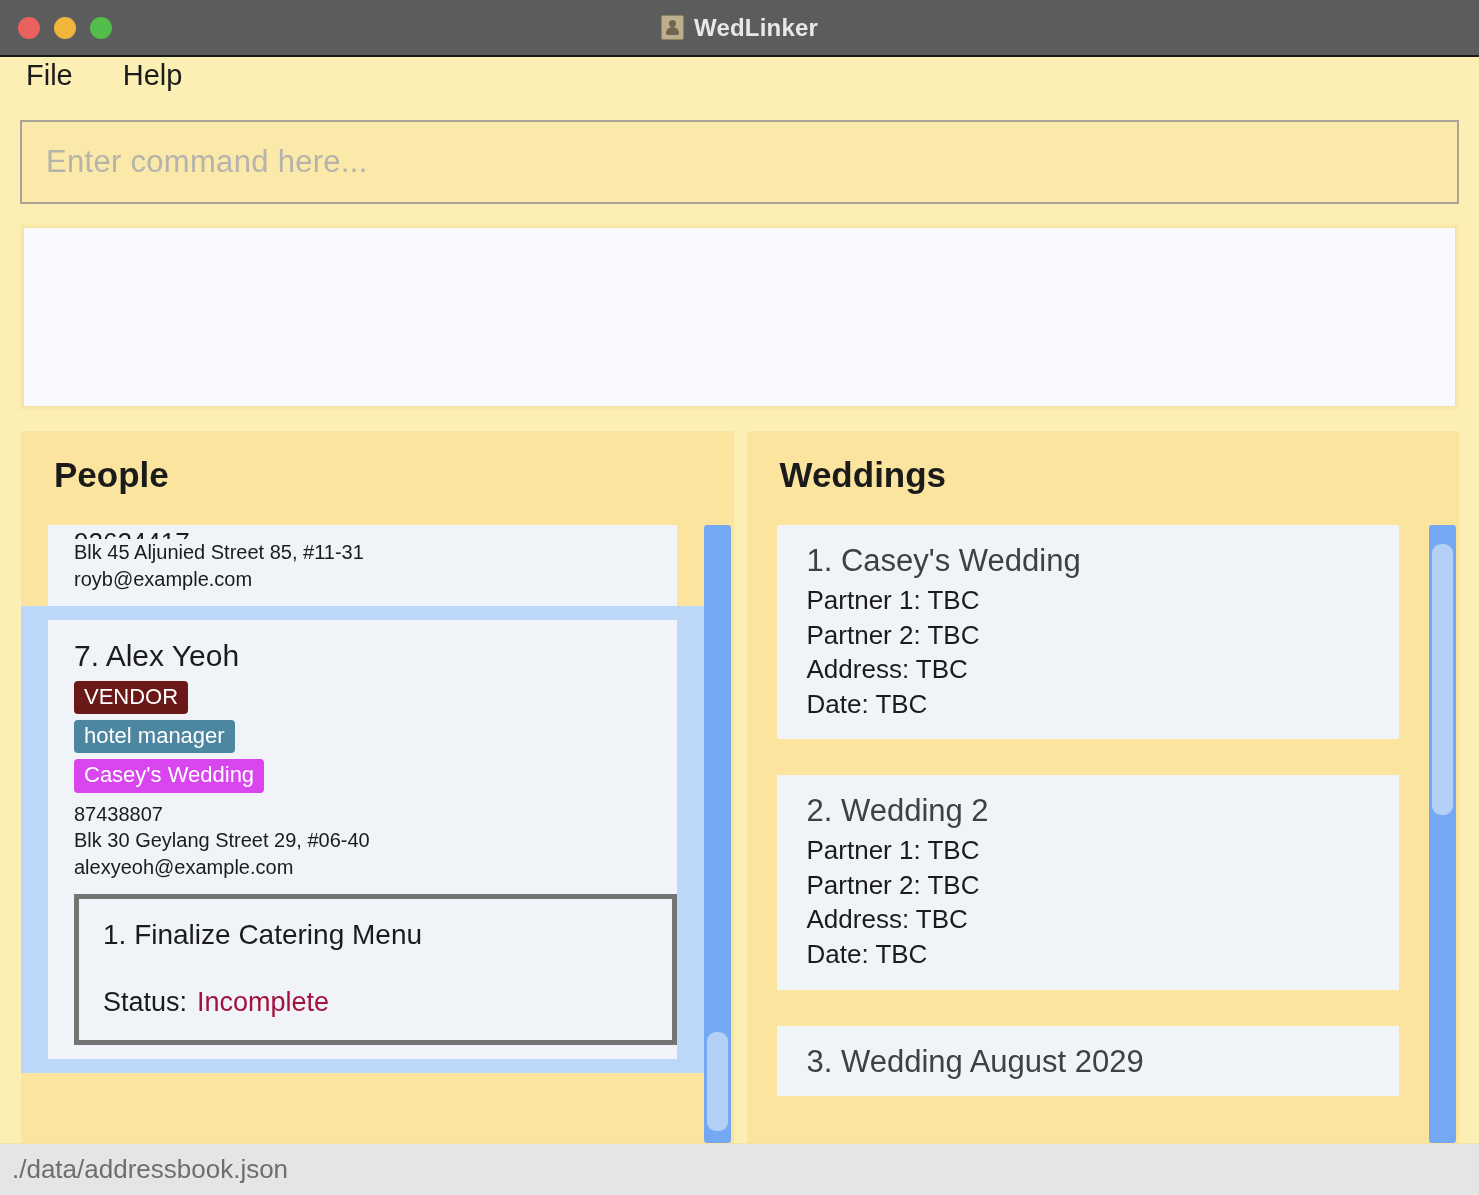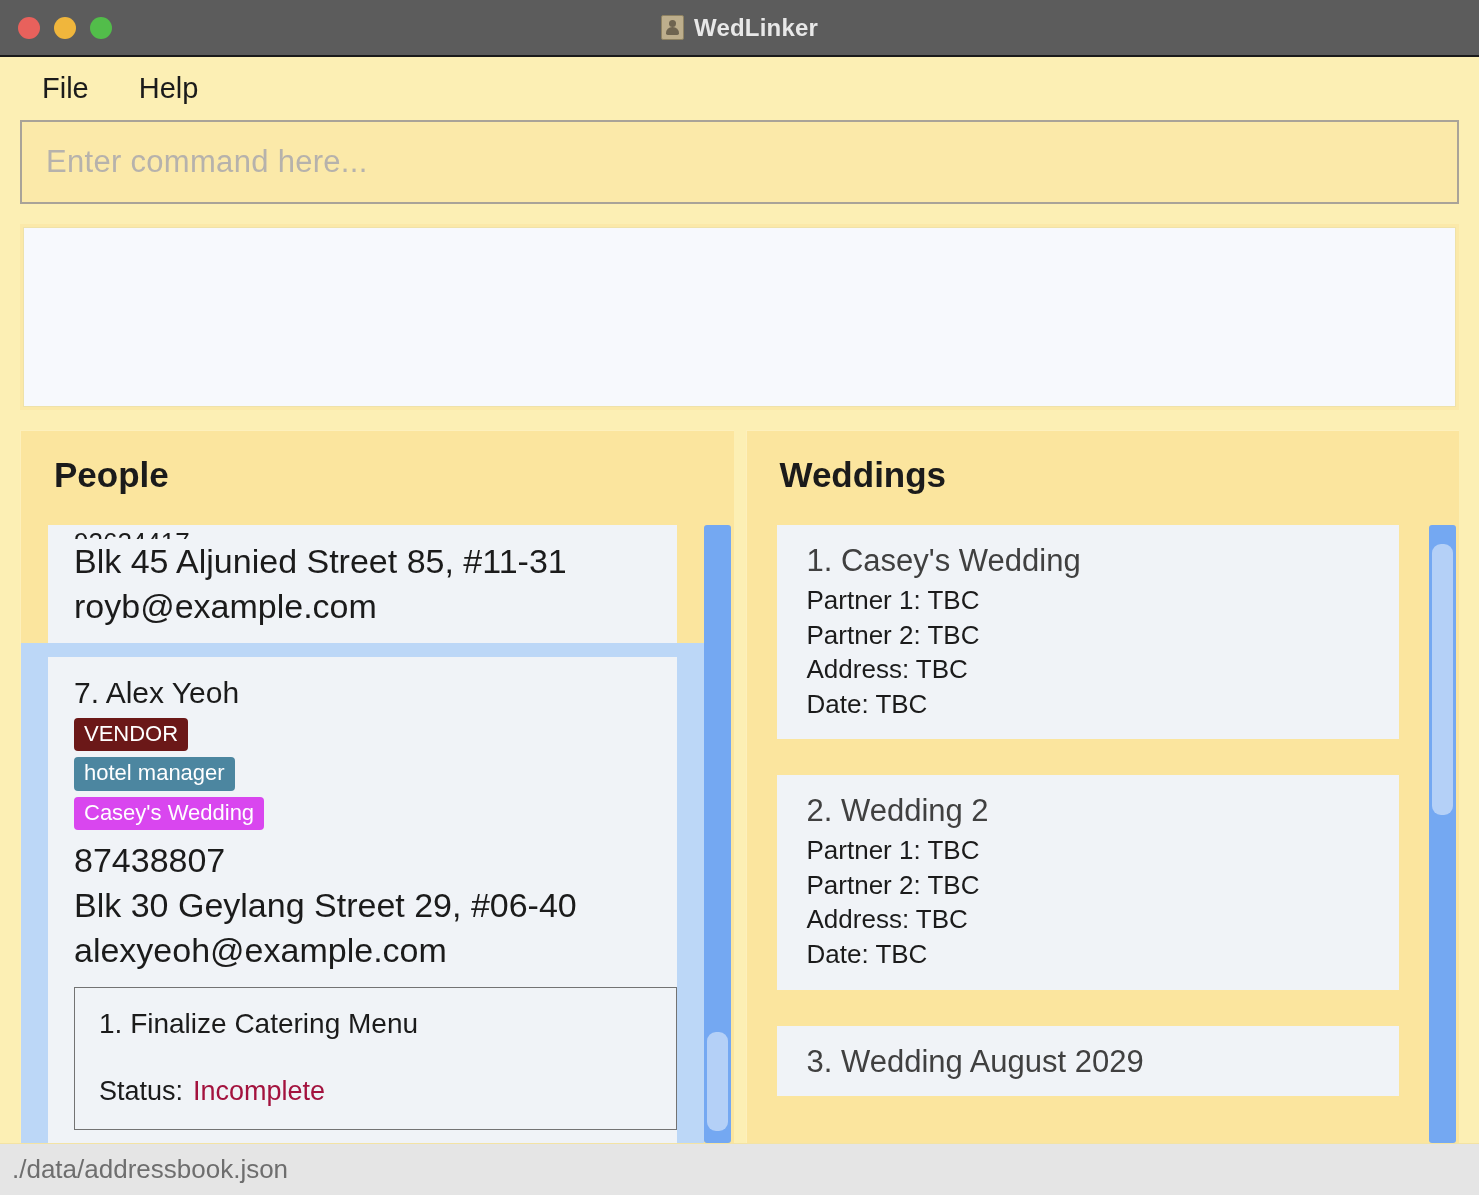--- a/index.html
+++ b/index.html
@@ -51,22 +51,22 @@
   }
   .title-text {
     color: #E8E8E8; font-size: 24px; font-weight: bold;
     letter-spacing: 0.2px;
   }
 
   
   .menubar {
     flex: 0 0 63px; height: 63px;
     background: #FCEFB4;
-    display: flex; align-items: center;
-    padding-left: 36px; gap: 38px;
+    display: flex; align-items: flex-start;
+    padding-left: 20px; gap: 38px;
   }
   .menu-item {
     font-size: 29px; color: #1b1b1b;
     padding: 2px 6px; cursor: default;
   }
 
   
   .cmd-wrap { padding: 0 20px; flex: 0 0 90px; }
   .cmd-box {
     width: 100%; height: 84px;
@@ -140,39 +140,39 @@
     padding: 16px 0 14px 26px;
   }
   .person-row.selected .card { margin: 14px 27px 14px 27px; }
   .row-clip-top .card { margin-top: 0; padding-top: 0; }
 
   .card-name {
     font-size: 30px; color: #1b1b1b; line-height: 1.35;
     margin-bottom: 4px;
   }
   .card-line {
-    font-size: 34px; color: #1b1b1b; line-height: 1.33;
+    font-size: 20px; color: #1b1b1b; line-height: 1.33;
   }
   .clip-line {
     font-size: 26px; color: #1b1b1b; line-height: 1.33;
     height: 14px; overflow: hidden;
   }
   .tags { display: flex; flex-direction: column; align-items: flex-start; gap: 6px; margin: 4px 0 8px 0; }
   .tag {
     color: #ffffff; font-size: 22px;
     padding: 3px 10px 5px 10px; border-radius: 4px;
     display: inline-block; line-height: 1.15;
   }
   .tag.vendor  { background: #6B1818; }
   .tag.role    { background: #4C86A0; }
   .tag.wedding { background: #d946ef; }
 
   .task-card {
     background: #F0F3F7;
-    border: 1px solid #737373;
+    border: 5px solid #737373;
     margin: 14px 0 0 0;
     margin-right: 0;
     padding: 20px 0 22px 24px;
   }
   .task-title { font-size: 28px; color: #1b1b1b; }
   .task-status { font-size: 27px; color: #1b1b1b; margin-top: 36px; }
   .task-status .val { color: #A3123E; margin-left: 10px; }
 
   
   .wed-card {

